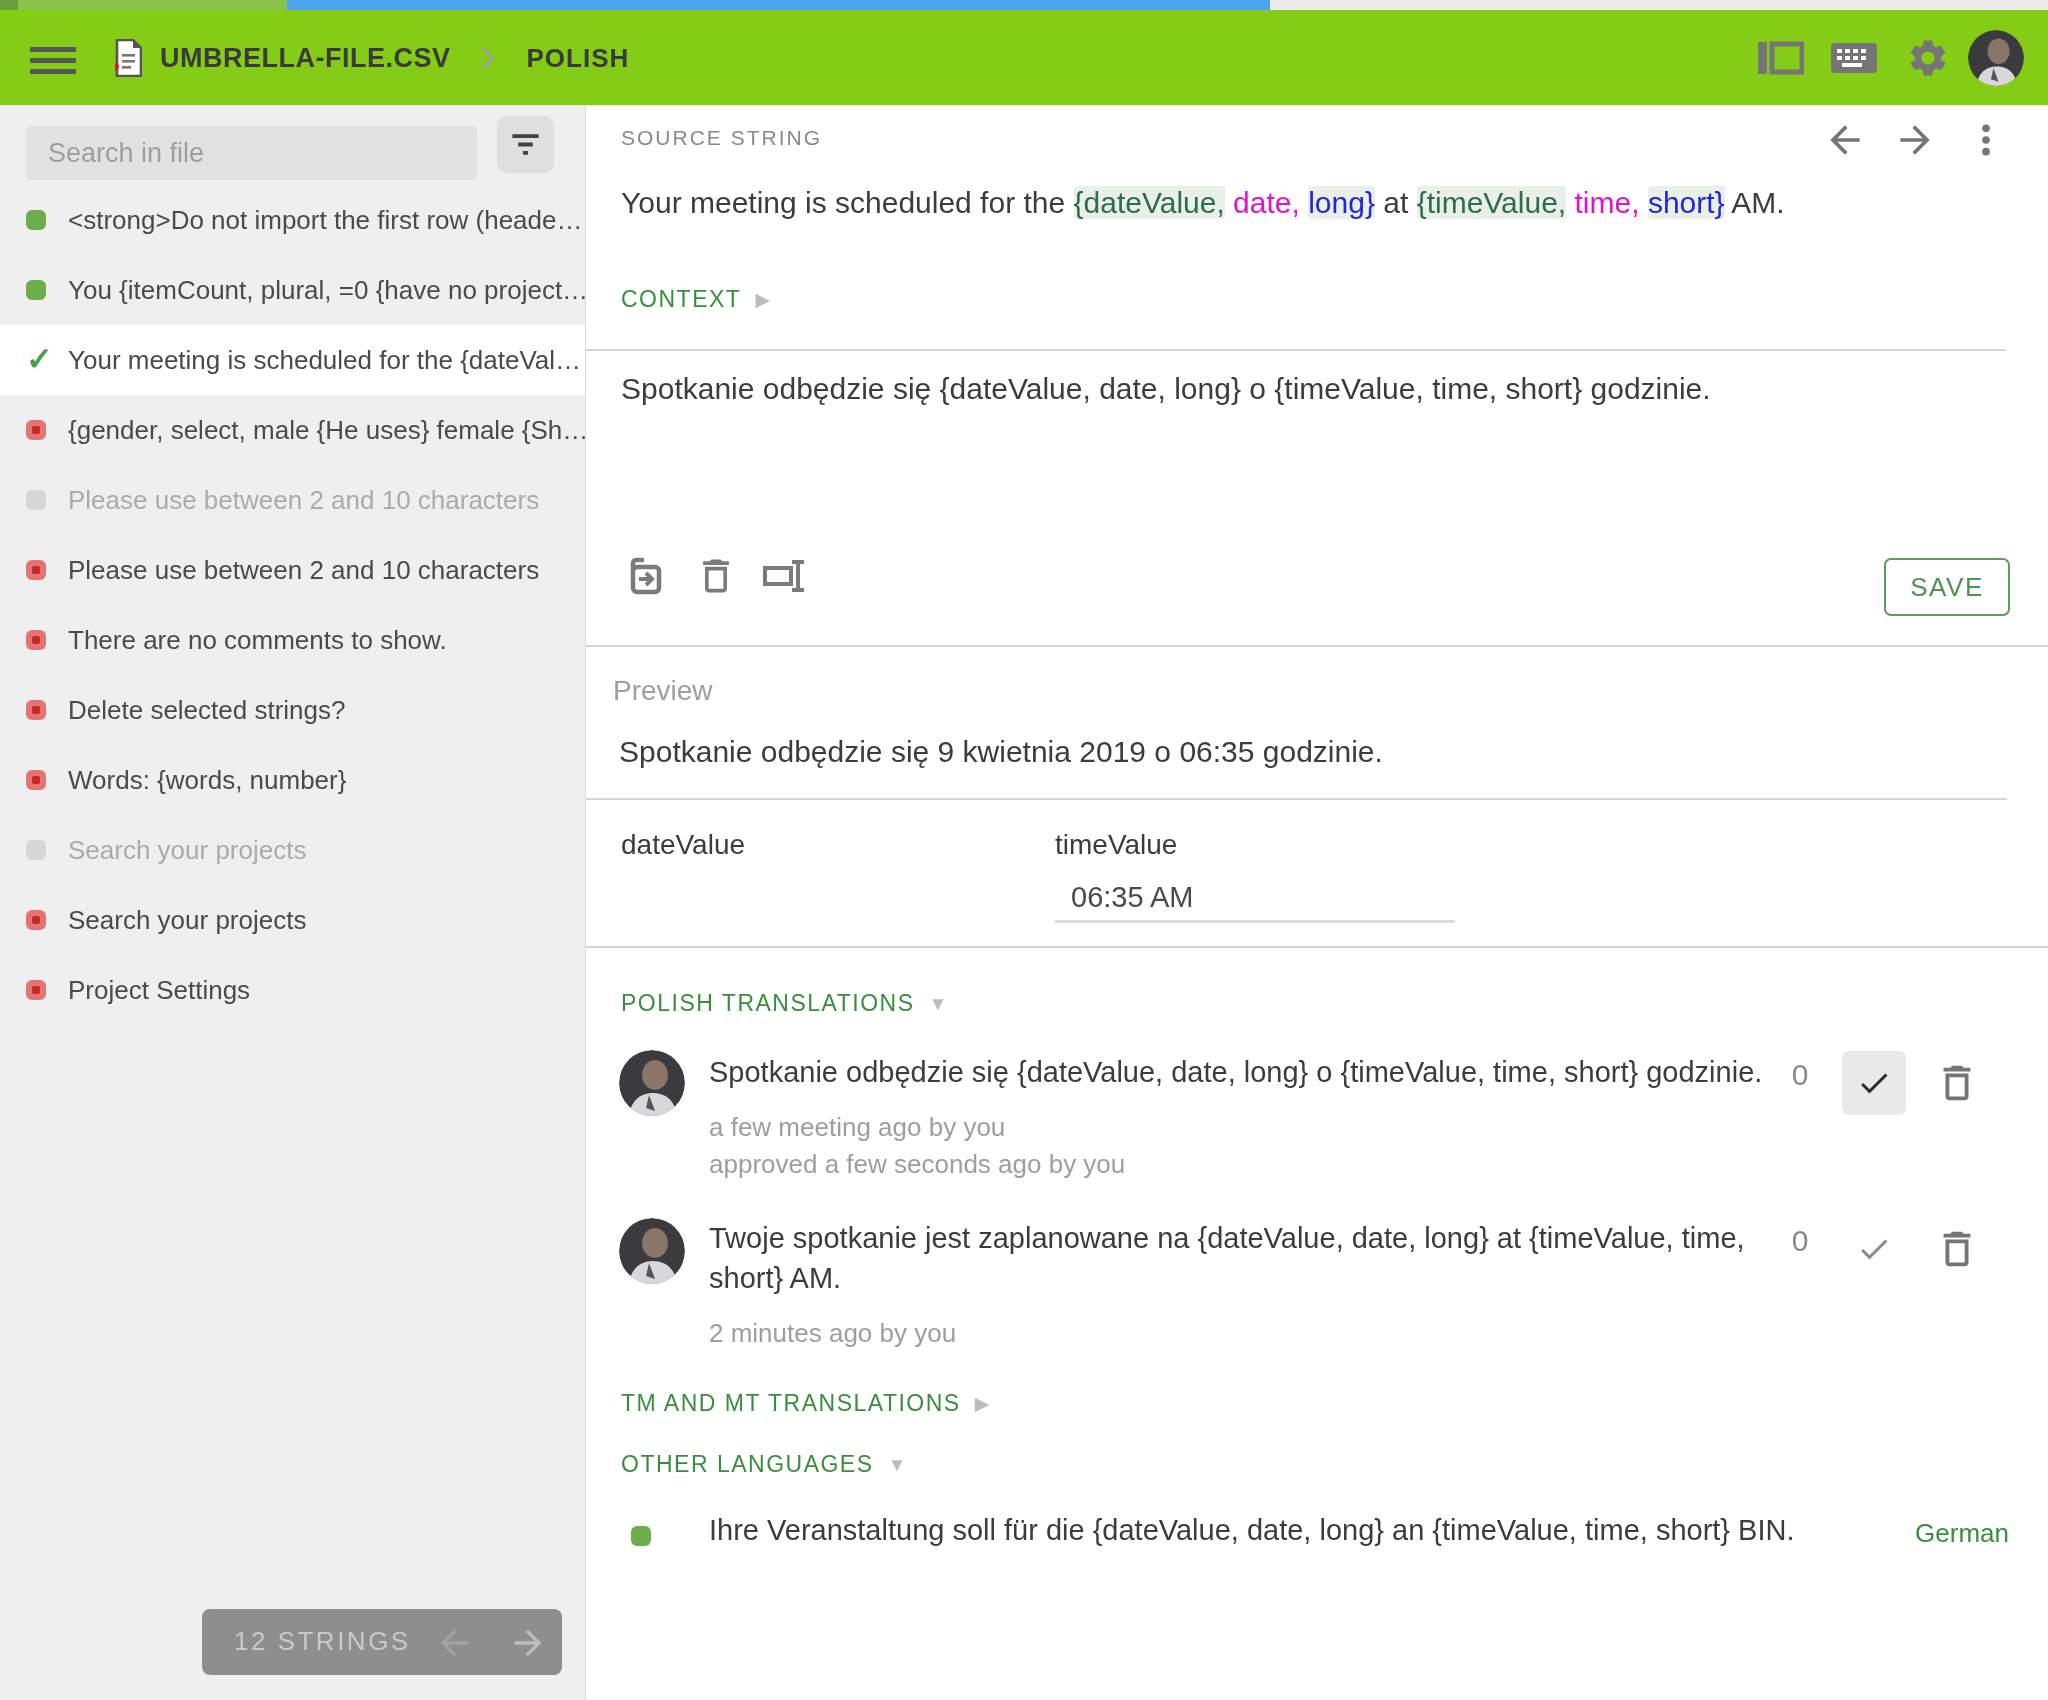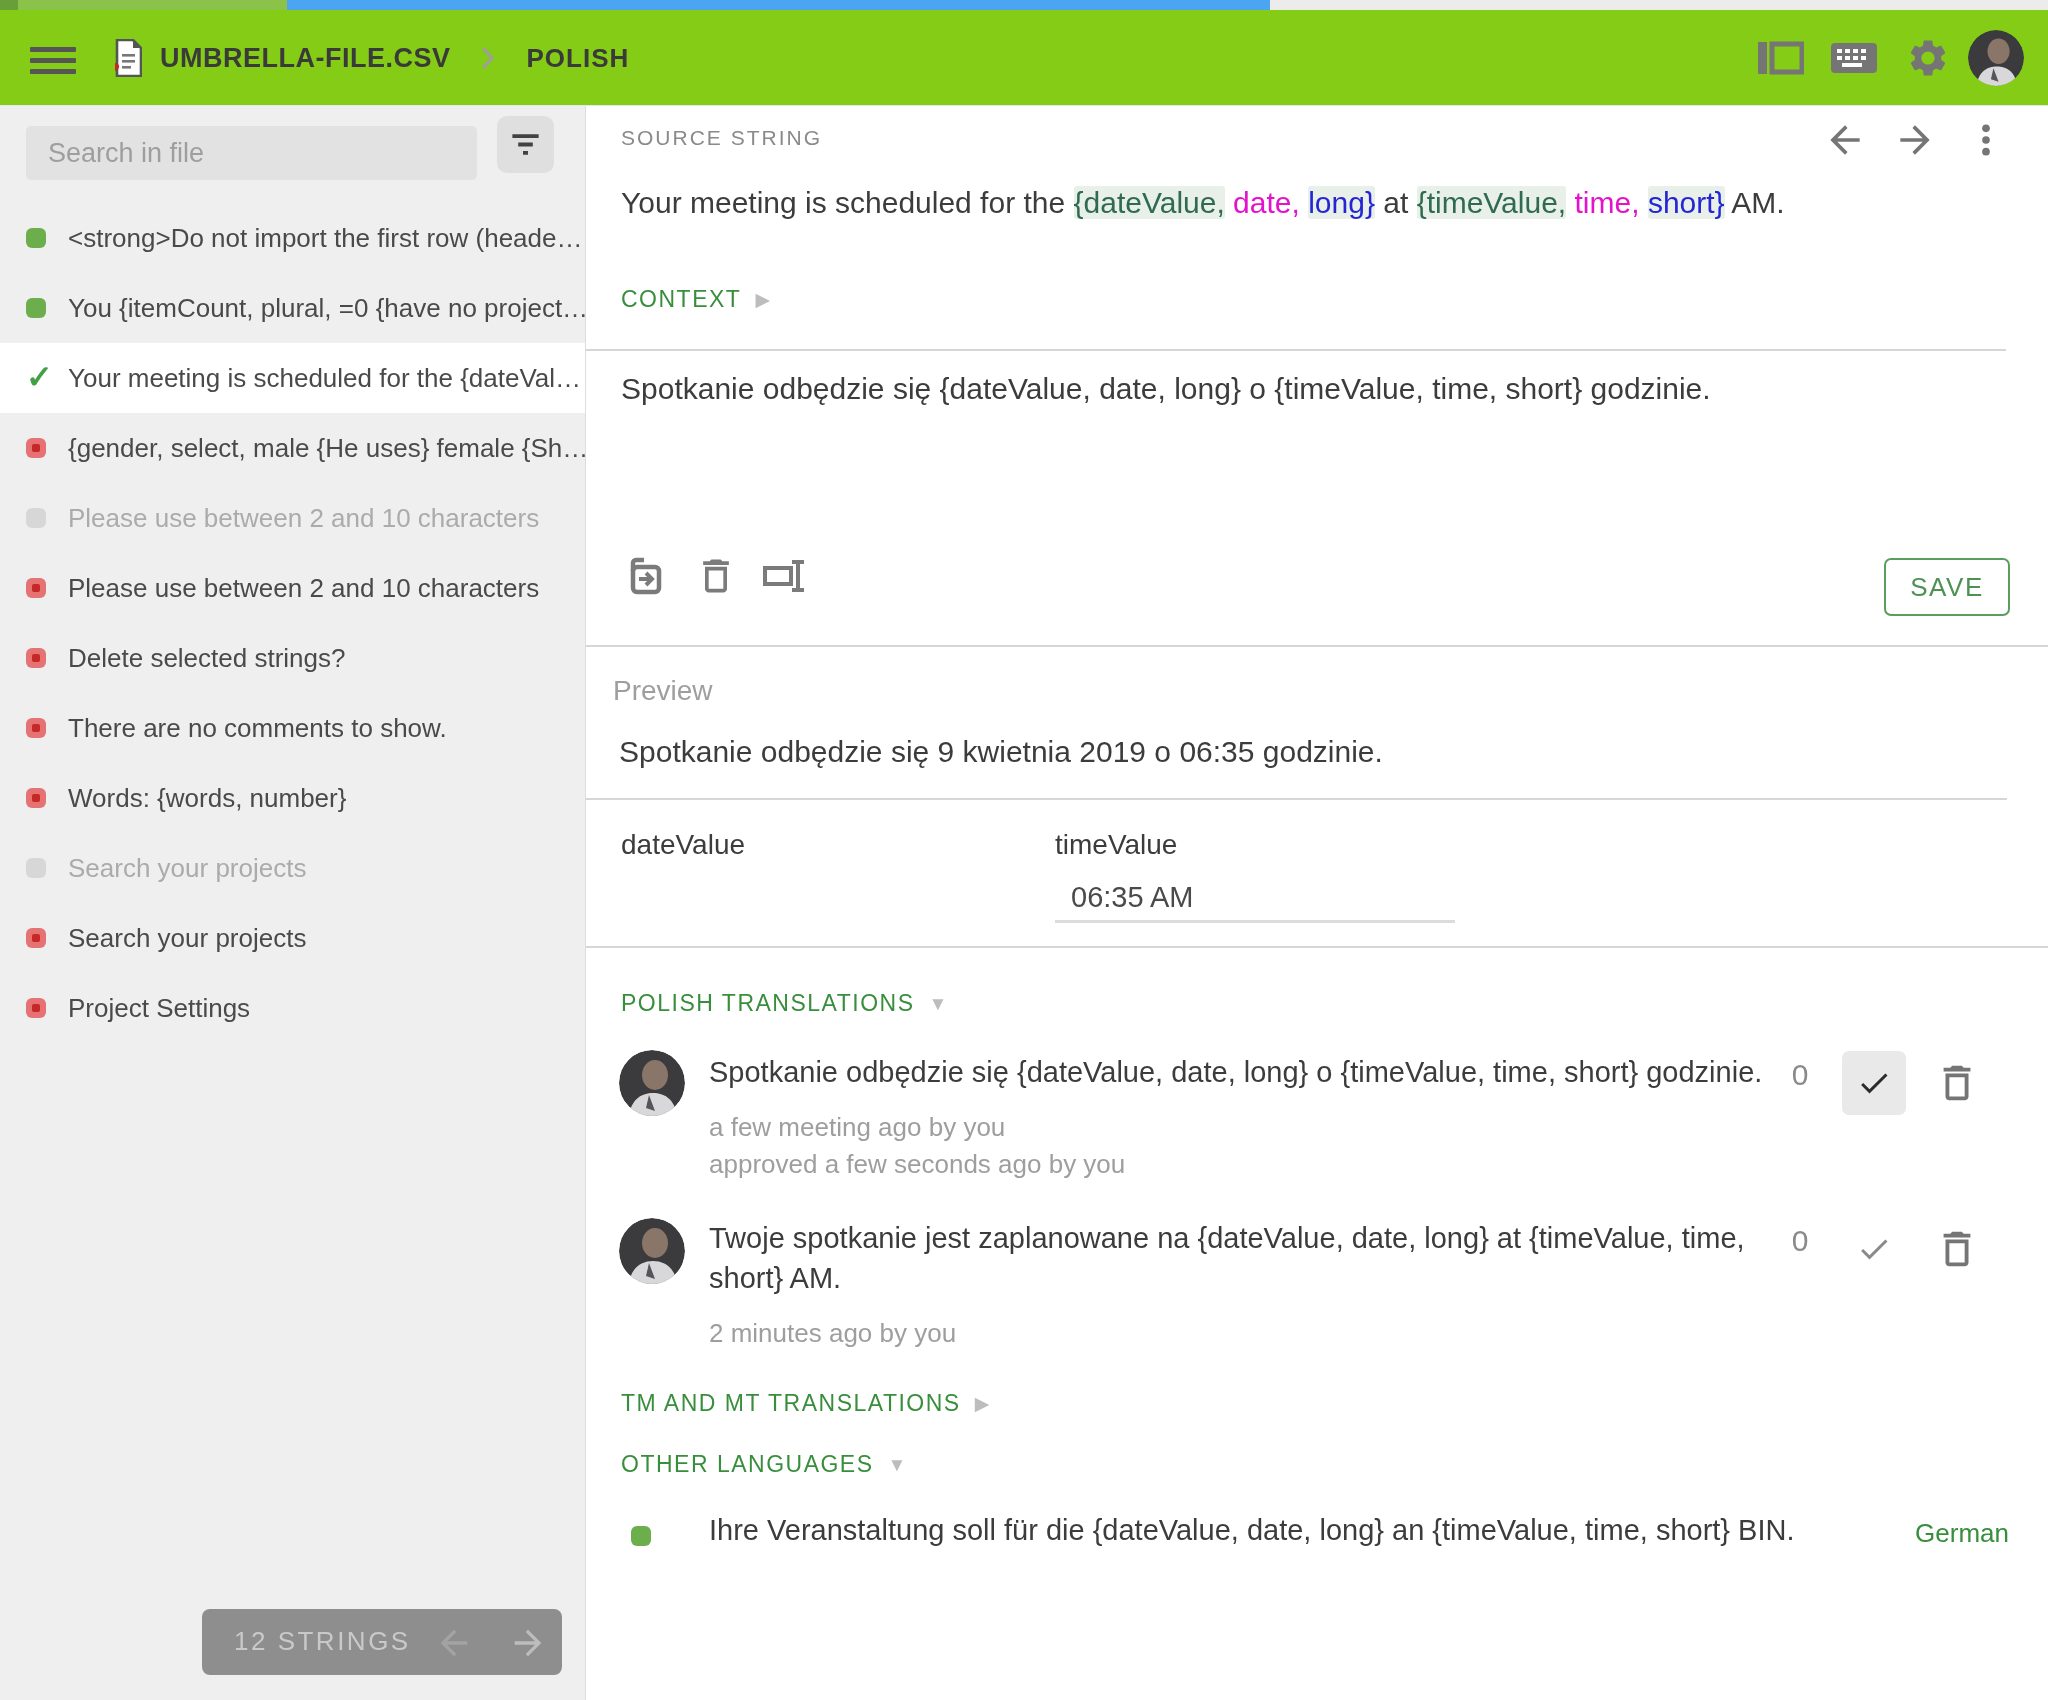--- a/index.html
+++ b/index.html
@@ -30,21 +30,21 @@
                 overflow:hidden; }
 
   
   #sidebar { position:absolute; top:106px; left:0; width:585px; height:1594px; background:#EFEFEF; }
   #search-input { position:absolute; top:20px; left:26px; width:451px; height:54px; background:#E2E2E2;
                   border:none; border-radius:5px; font-size:27px; padding:0 22px; color:#3C3C3C;
                   font-family:"Liberation Sans",sans-serif; outline:none; }
   #search-input::placeholder { color:#9E9E9E; }
   #filter-btn { position:absolute; top:10px; left:497px; width:57px; height:57px; background:#DFDFDF;
                 border:none; border-radius:10px; color:#424242; padding:11px; cursor:pointer; }
-  #string-list { position:absolute; top:97px; left:0; width:585px; }
+  #string-list { position:absolute; top:79px; left:0; width:585px; }
   .row { position:relative; height:70px; display:flex; align-items:center; padding-left:26px; cursor:pointer; }
   .bullet { width:20px; height:20px; border-radius:6px; flex:0 0 20px; position:relative; }
   .row .label { margin-left:22px; font-size:26px; color:#4A4A4A; white-space:nowrap; overflow:hidden; }
   .st-approved .bullet { background:var(--bullet_green,#6CAE4B); }
   .st-error .bullet { background:var(--bullet_red,#E57373); }
   .st-error .bullet::after { content:""; position:absolute; inset:6px; background:var(--bullet_red_dot,#C62828); border-radius:2px; }
   .st-untranslated .bullet { background:var(--bullet_gray,#D7D7D7); }
   .st-untranslated .label { color:#ABABAB; }
   .st-selected { background:#fff; }
   .st-selected .bullet { background:transparent; color:#43A047; font-size:32px; font-weight:bold;
@@ -225,25 +225,25 @@
       <div class="row st-untranslated">
           <span class="bullet"></span>
           <span class="label">Please use between 2 and 10 characters</span>
         </div>
       <div class="row st-error">
           <span class="bullet"></span>
           <span class="label">Please use between 2 and 10 characters</span>
         </div>
       <div class="row st-error">
           <span class="bullet"></span>
+          <span class="label">There are no comments to show.</span>
+        </div>
+      <div class="row st-error">
+          <span class="bullet"></span>
           <span class="label">Delete selected strings?</span>
-        </div>
-      <div class="row st-error">
-          <span class="bullet"></span>
-          <span class="label">There are no comments to show.</span>
         </div>
       <div class="row st-error">
           <span class="bullet"></span>
           <span class="label">Words: {words, number}</span>
         </div>
       <div class="row st-untranslated">
           <span class="bullet"></span>
           <span class="label">Search your projects</span>
         </div>
       <div class="row st-error">

